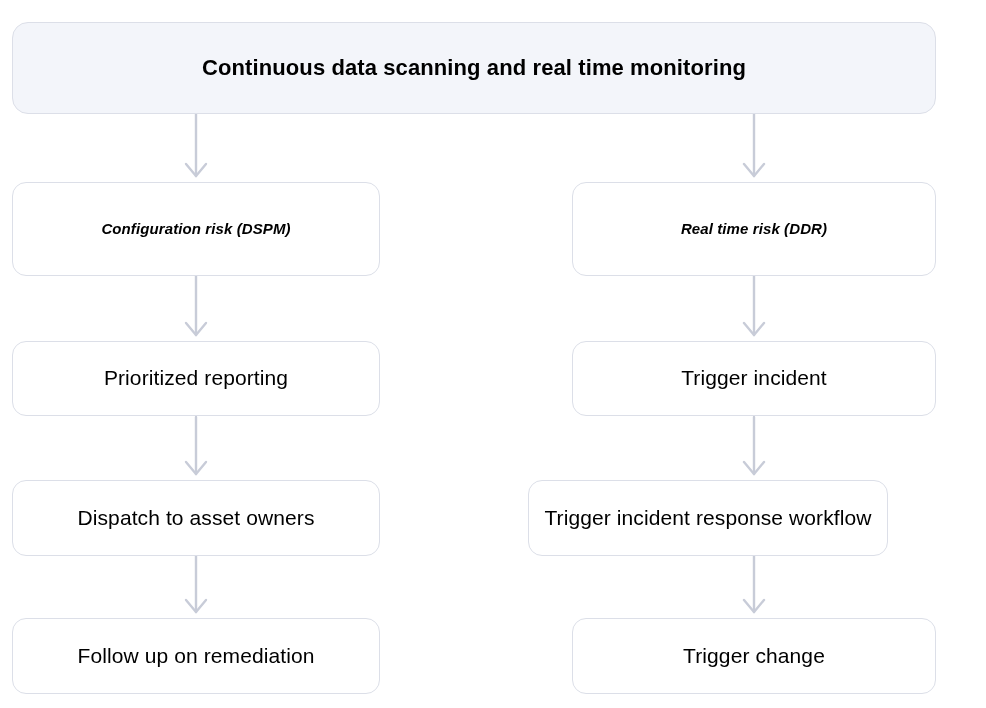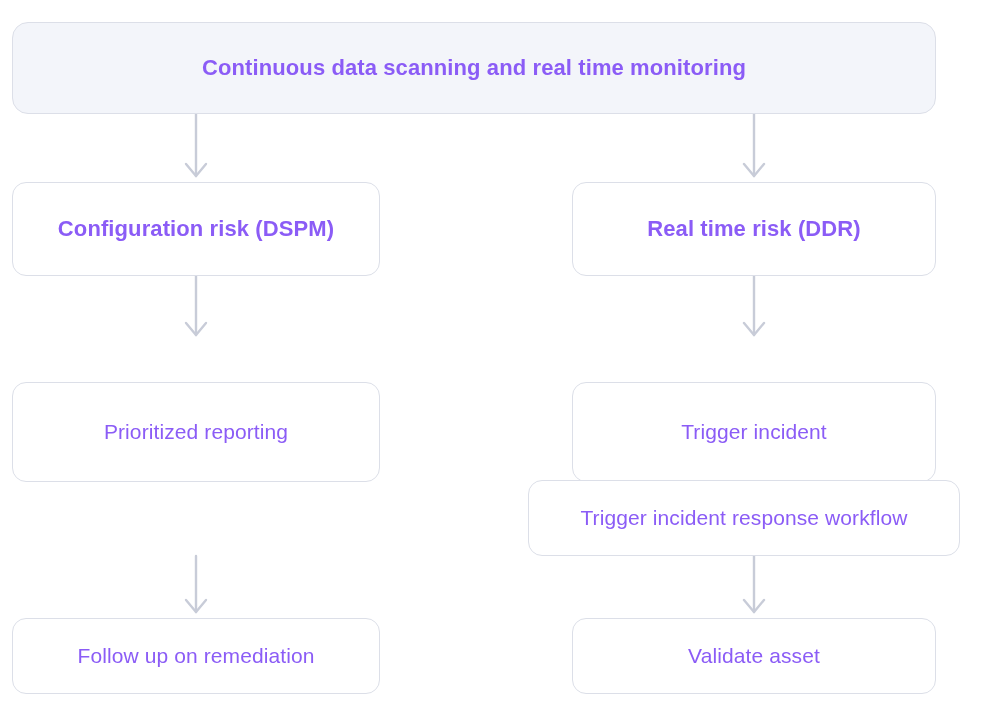--- a/index.html
+++ b/index.html
@@ -25,58 +25,59 @@
   .node {
     position: absolute;
     box-sizing: border-box;
     display: flex;
     align-items: center;
     justify-content: center;
     text-align: center;
     border: 1.6px solid #dcdfe8;
     border-radius: 14px;
     background: #ffffff;
-    color: #8b5cf6;
+    color: #000000;
     font-size: 21px;
     font-weight: 400;
     letter-spacing: 0.1px;
     line-height: 1.25;
     padding: 4px 14px;
   }
 
   .node.header {
     background: #f3f5fa;
     border-color: #dcdfe8;
     font-weight: 700;
     font-size: 22px;
   }
 
   .node.strong {
     font-weight: 700;
-    font-size: 22px;
+    font-size: 15px;
+    font-style: italic;
   }
 
   
   .n-header {
     left: 12px;
     top: 22px;
     width: 924px;
     height: 92px;
     border-radius: 16px;
   }
 
   
   .col-left  { left: 12px;  width: 368px; }
   
   .col-right { left: 572px; width: 364px; }
   
-  .col-right-wide { left: 528px; width: 432px; }
+  .col-right-wide { left: 528px; width: 360px; }
 
   .row-1 { top: 182px; height: 94px; }
-  .row-2 { top: 341px; height: 100px; margin-top: 41px; }
+  .row-2 { top: 341px; height: 75px; }
   .row-3 { top: 480px; height: 76px; }
   .row-4 { top: 618px; height: 76px; }
 
   
   #connectors {
     position: absolute;
     left: 0;
     top: 0;
     width: 986px;
     height: 708px;
@@ -143,34 +144,37 @@
   </div>
 
   <div class="node strong col-left row-1">
     <span>Configuration risk (DSPM)</span>
   </div>
 
   <div class="node col-left row-2">
     <span>Prioritized reporting</span>
   </div>
 
+  <div class="node col-left row-3">
+    <span>Dispatch to asset owners</span>
+  </div>
 
   <div class="node strong col-right row-1">
     <span>Real time risk (DDR)</span>
   </div>
 
   <div class="node col-left row-4">
     <span>Follow up on remediation</span>
   </div>
 
   <div class="node col-right row-2">
     <span>Trigger incident</span>
   </div>
 
   <div class="node col-right-wide row-3">
     <span>Trigger incident response workflow</span>
   </div>
 
   <div class="node col-right row-4">
-    <span>Validate asset</span>
+    <span>Trigger change</span>
   </div>
 
 </div>
 
 </body></html>

